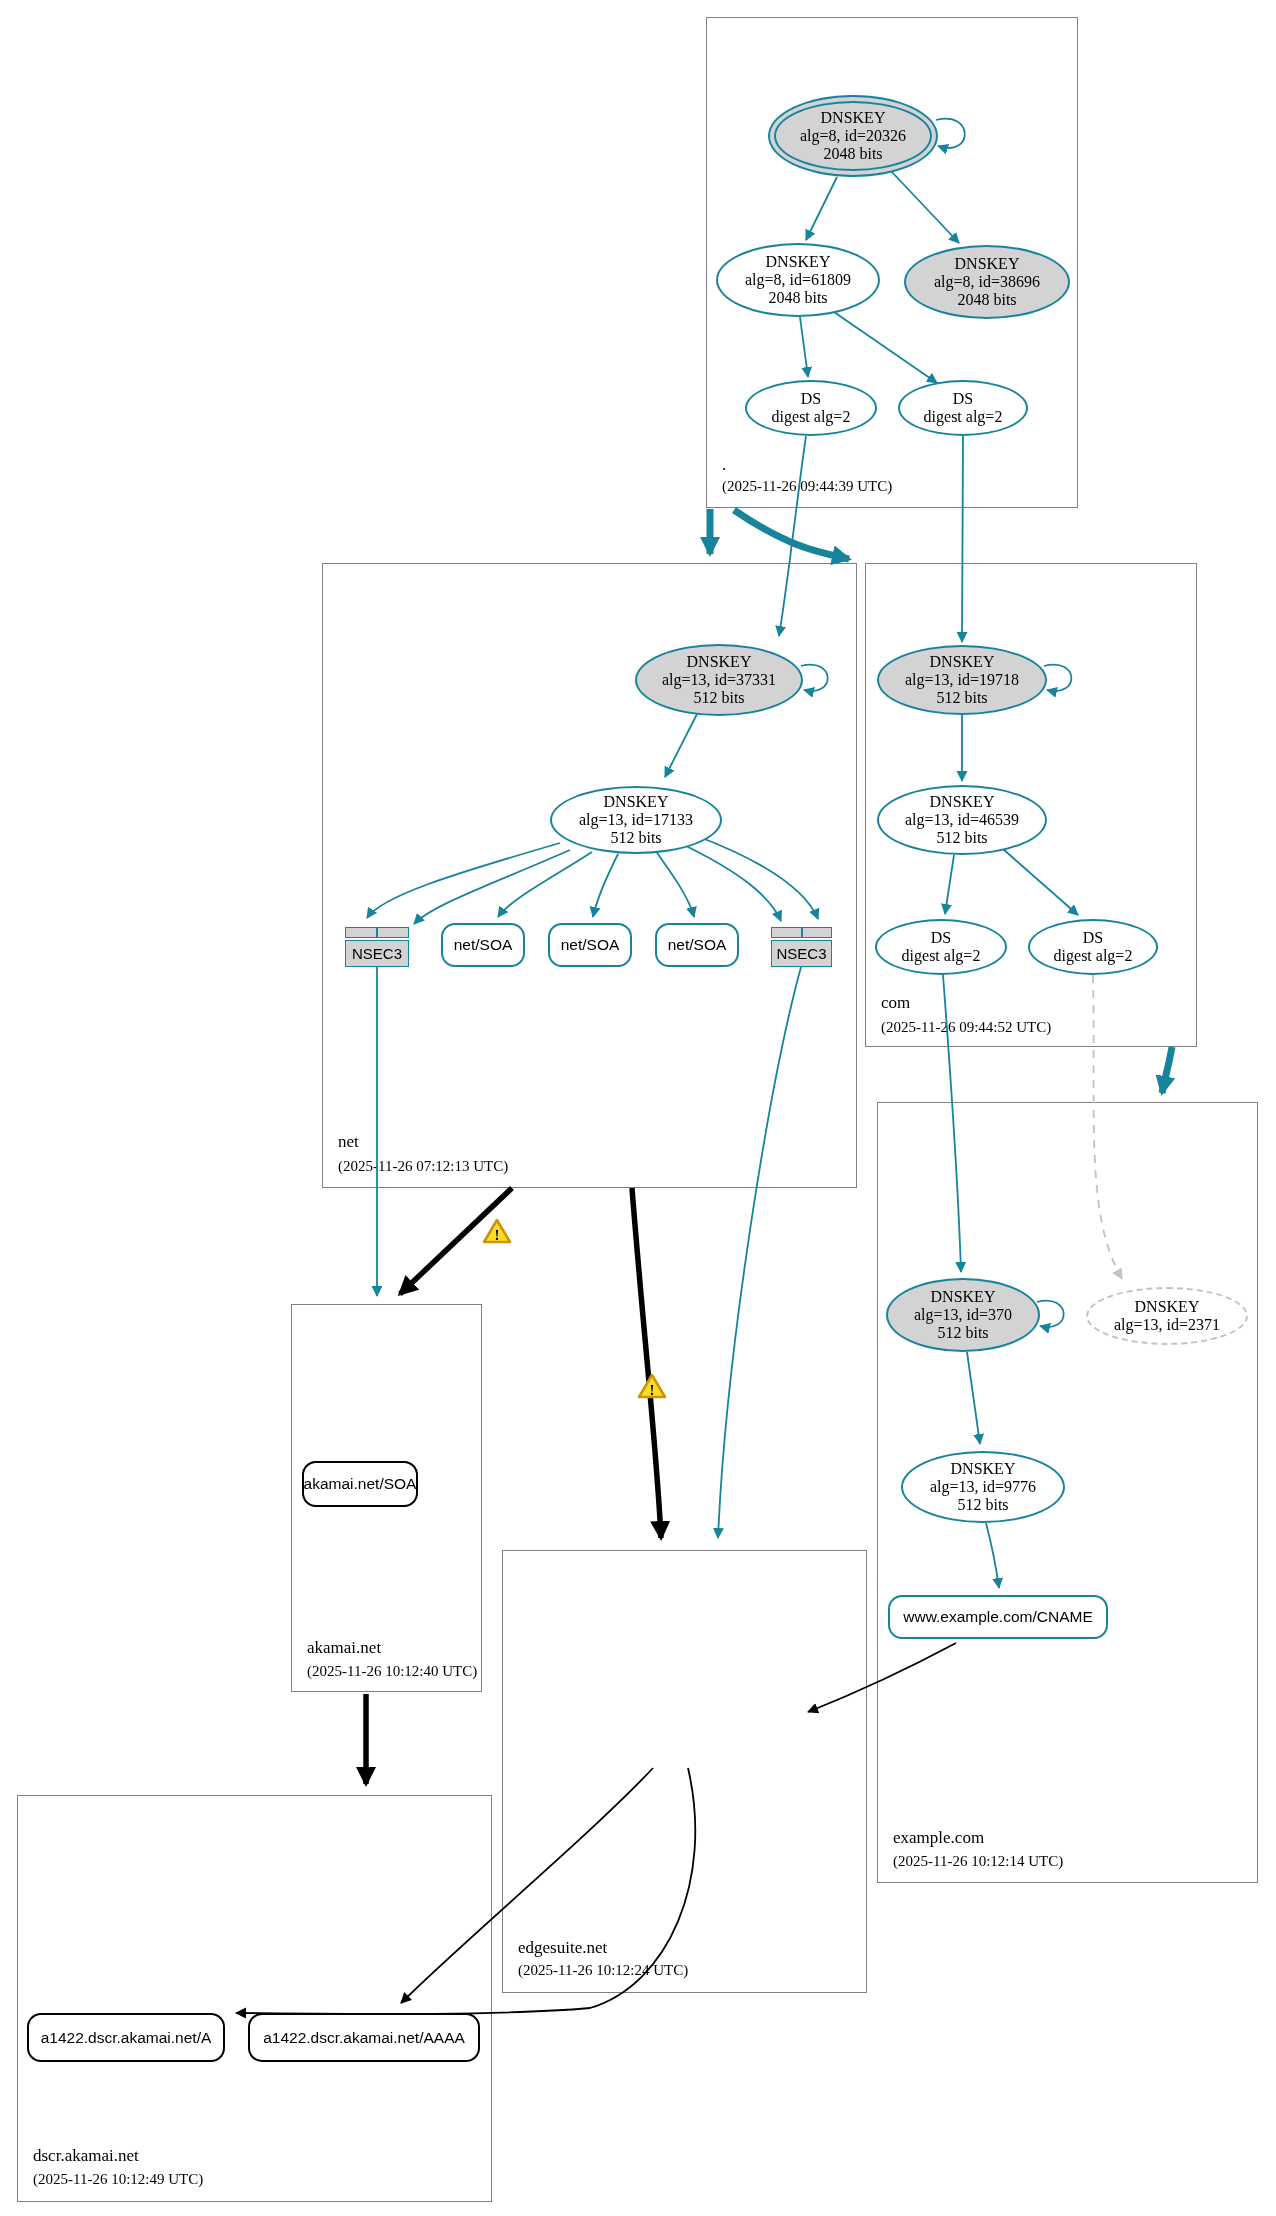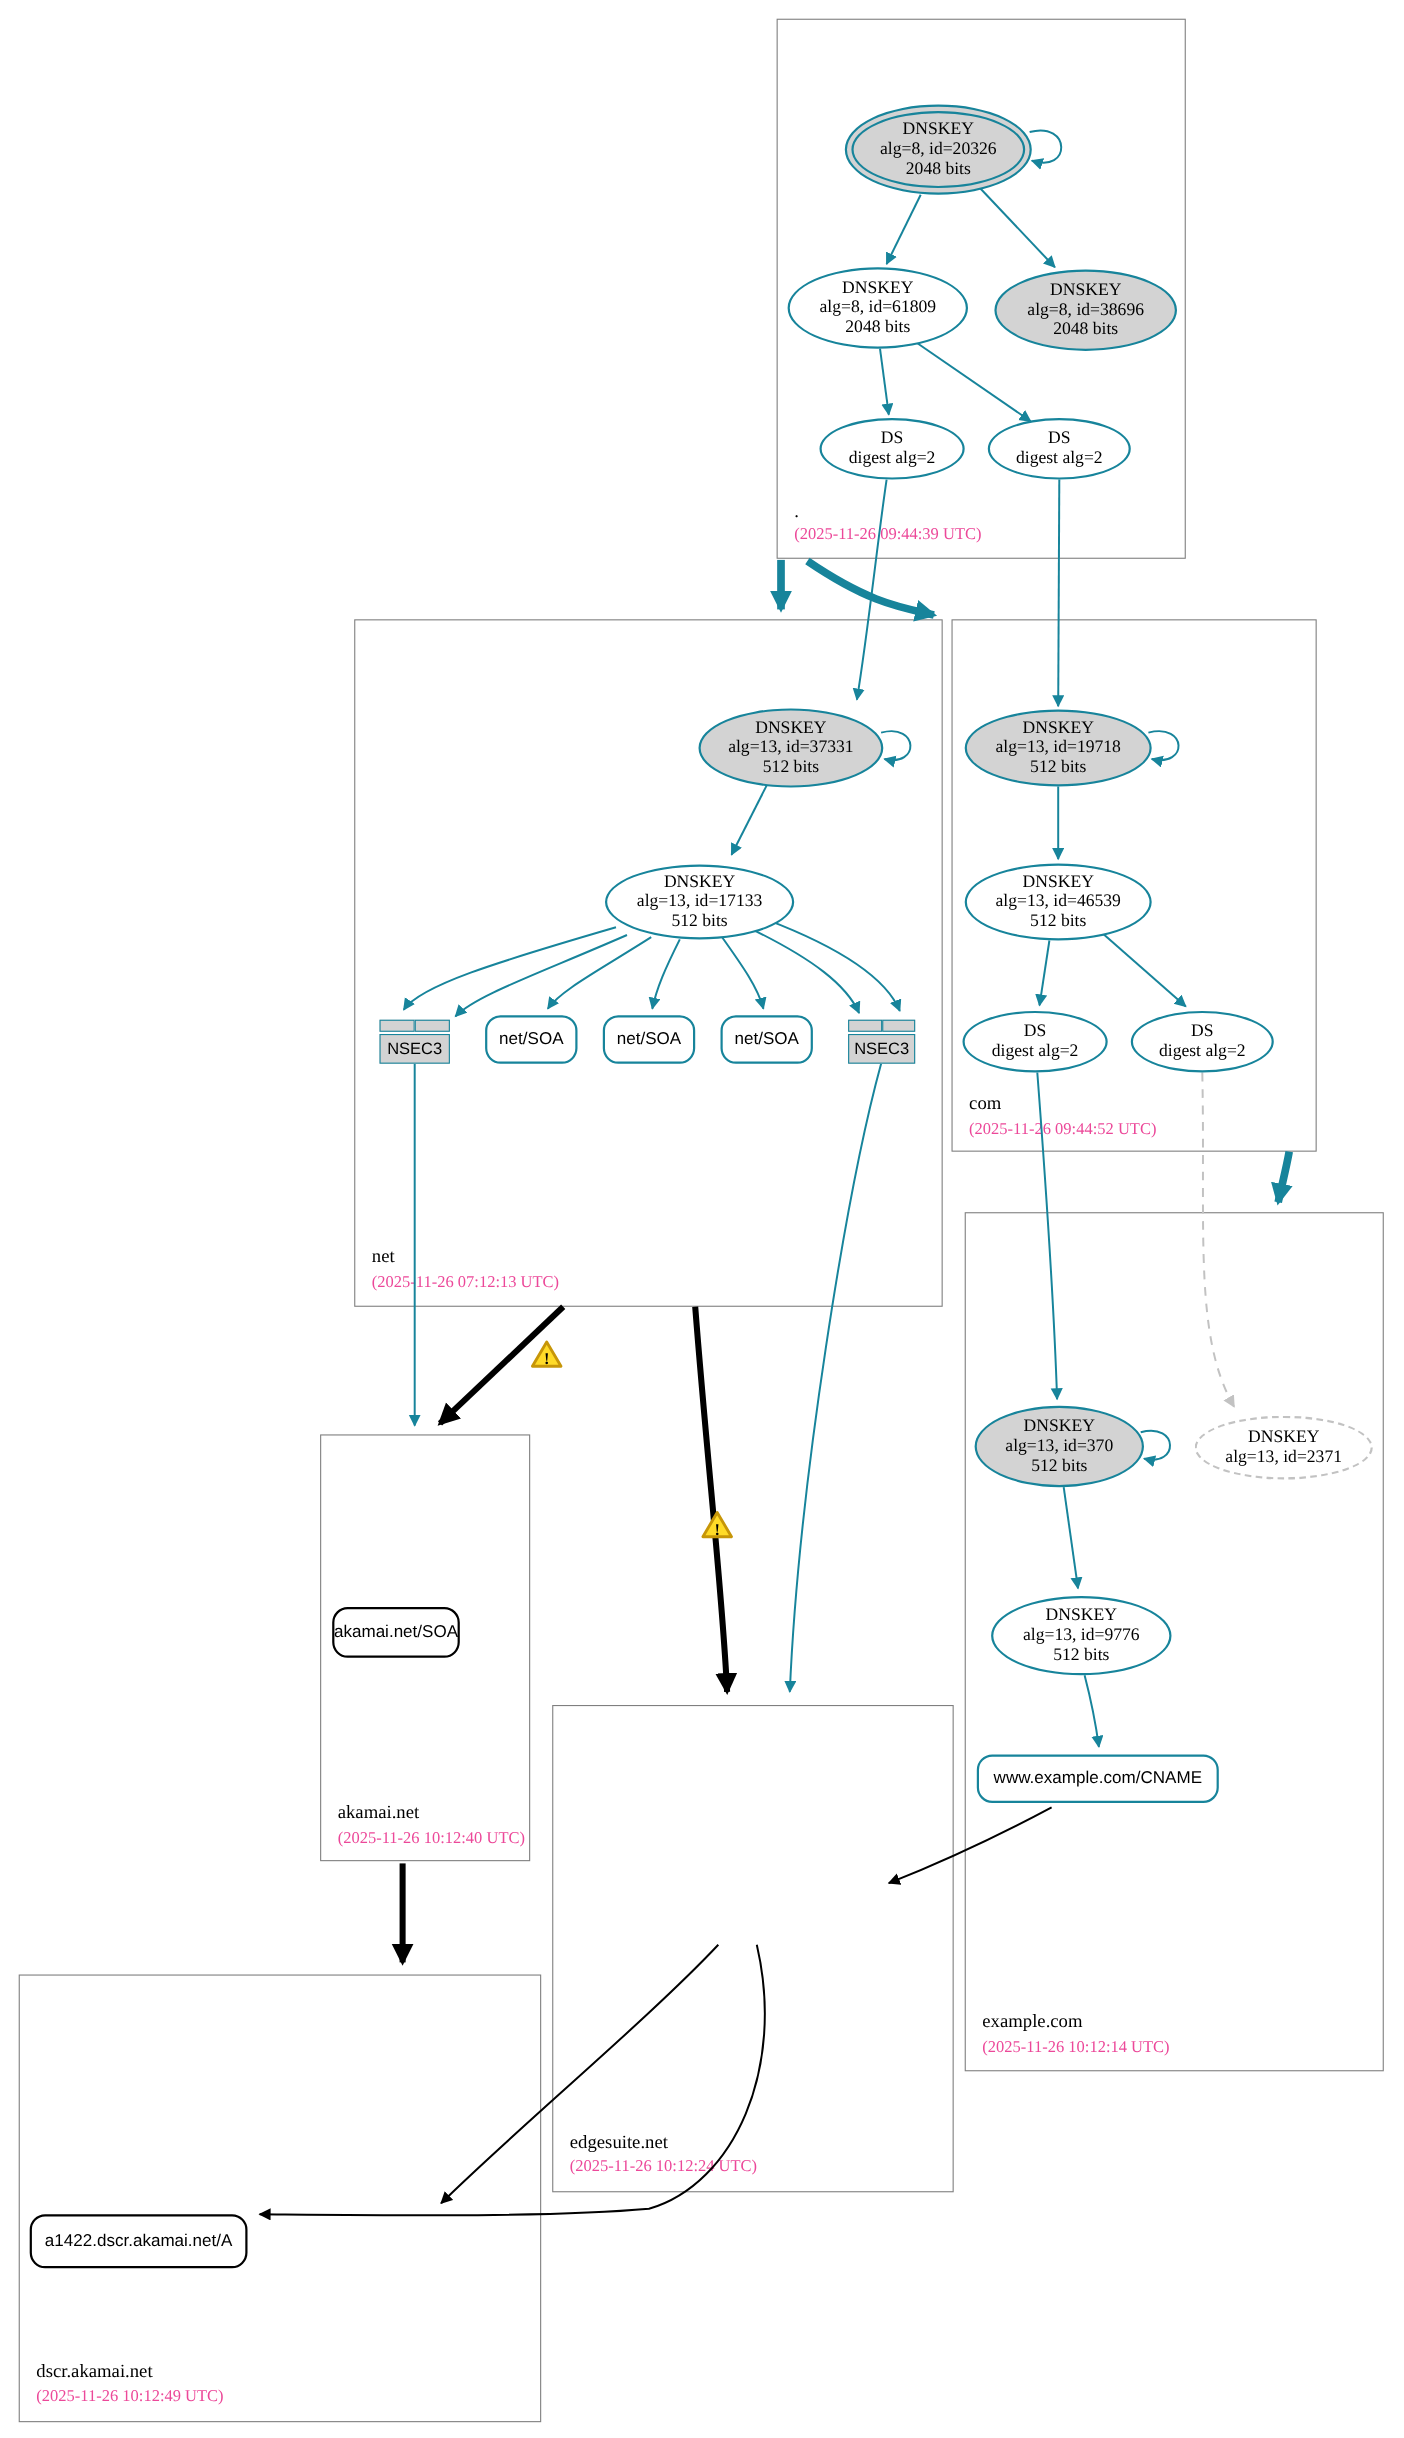--- a/index.html
+++ b/index.html
@@ -1,21 +1,21 @@
 <!DOCTYPE html>
 <html><head>
 <meta charset="utf-8">
 <style>
   html,body{margin:0;padding:0;background:#fff;}
   .canvas{position:relative;width:1276px;height:2216px;background:#fff;overflow:hidden;
           font-family:"Liberation Sans",sans-serif;color:#000;}
   
   .zone{position:absolute;border:1.2px solid #7f7f7f;background:transparent;box-sizing:border-box;}
   .zname{position:absolute;font-family:"Liberation Serif",serif;font-size:17px;color:#000;white-space:nowrap;}
-  .zts{position:absolute;font-family:"Liberation Serif",serif;font-size:15px;color:#ec4899;white-space:nowrap;}
+  .zts{position:absolute;font-family:"Liberation Serif",serif;font-size:15px;color:#000000;white-space:nowrap;}
   
   svg.edges{position:absolute;left:0;top:0;pointer-events:none;}
   .e{fill:none;stroke:#17849B;stroke-width:1.8;}
   .eT{fill:none;stroke:#17849B;stroke-width:7;}
   .b{fill:none;stroke:#000;stroke-width:1.8;}
   .bT{fill:none;stroke:#000;stroke-width:5.5;}
   .g{fill:none;stroke:#c2c2c2;stroke-width:1.8;stroke-dasharray:8 7;}
   
   .ellipse{position:absolute;box-sizing:border-box;border:2.6px solid #17849B;border-radius:50%;
            background:#fff;display:flex;flex-direction:column;align-items:center;justify-content:center;
@@ -241,14 +241,17 @@
   </div>
 
   <div class="rrset black" style="left:302px;top:1461px;width:116px;height:46px">
     <span>akamai.net/SOA</span>
   </div>
 
 
   <div class="rrset black" style="left:27px;top:2013px;width:198px;height:49px">
     <span>a1422.dscr.akamai.net/A</span>
   </div>
+  <div class="rrset black" style="left:248px;top:2013px;width:232px;height:49px">
+    <span>a1422.dscr.akamai.net/AAAA</span>
+  </div>
 
 </div>
 
 </body></html>

